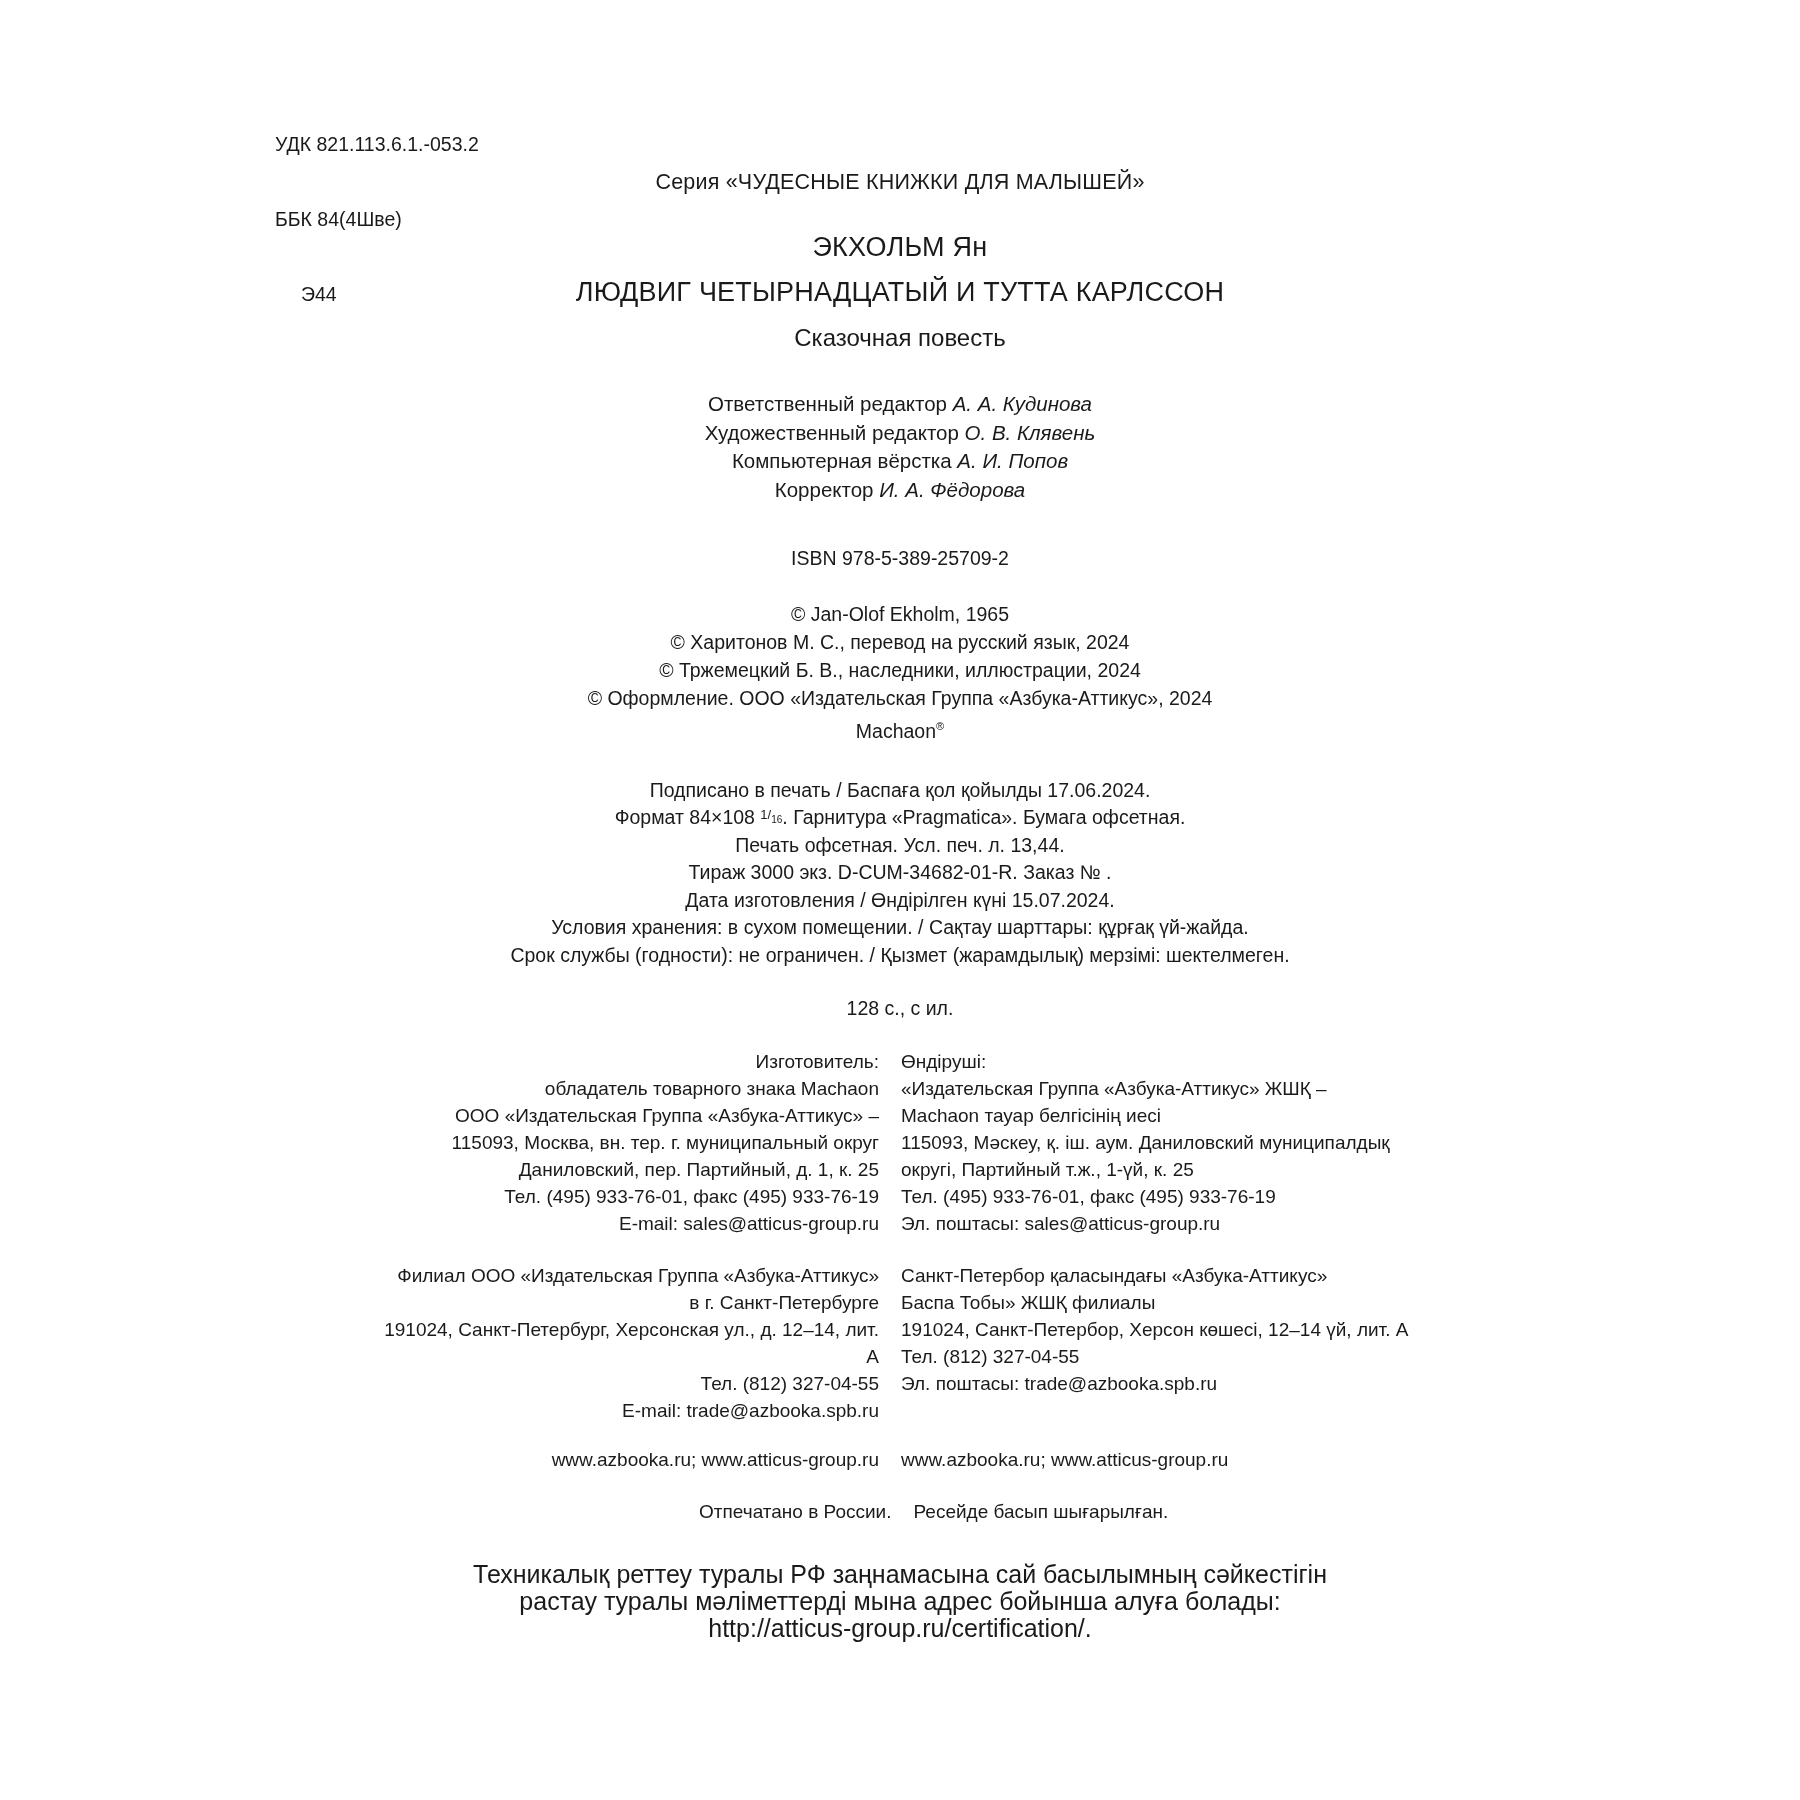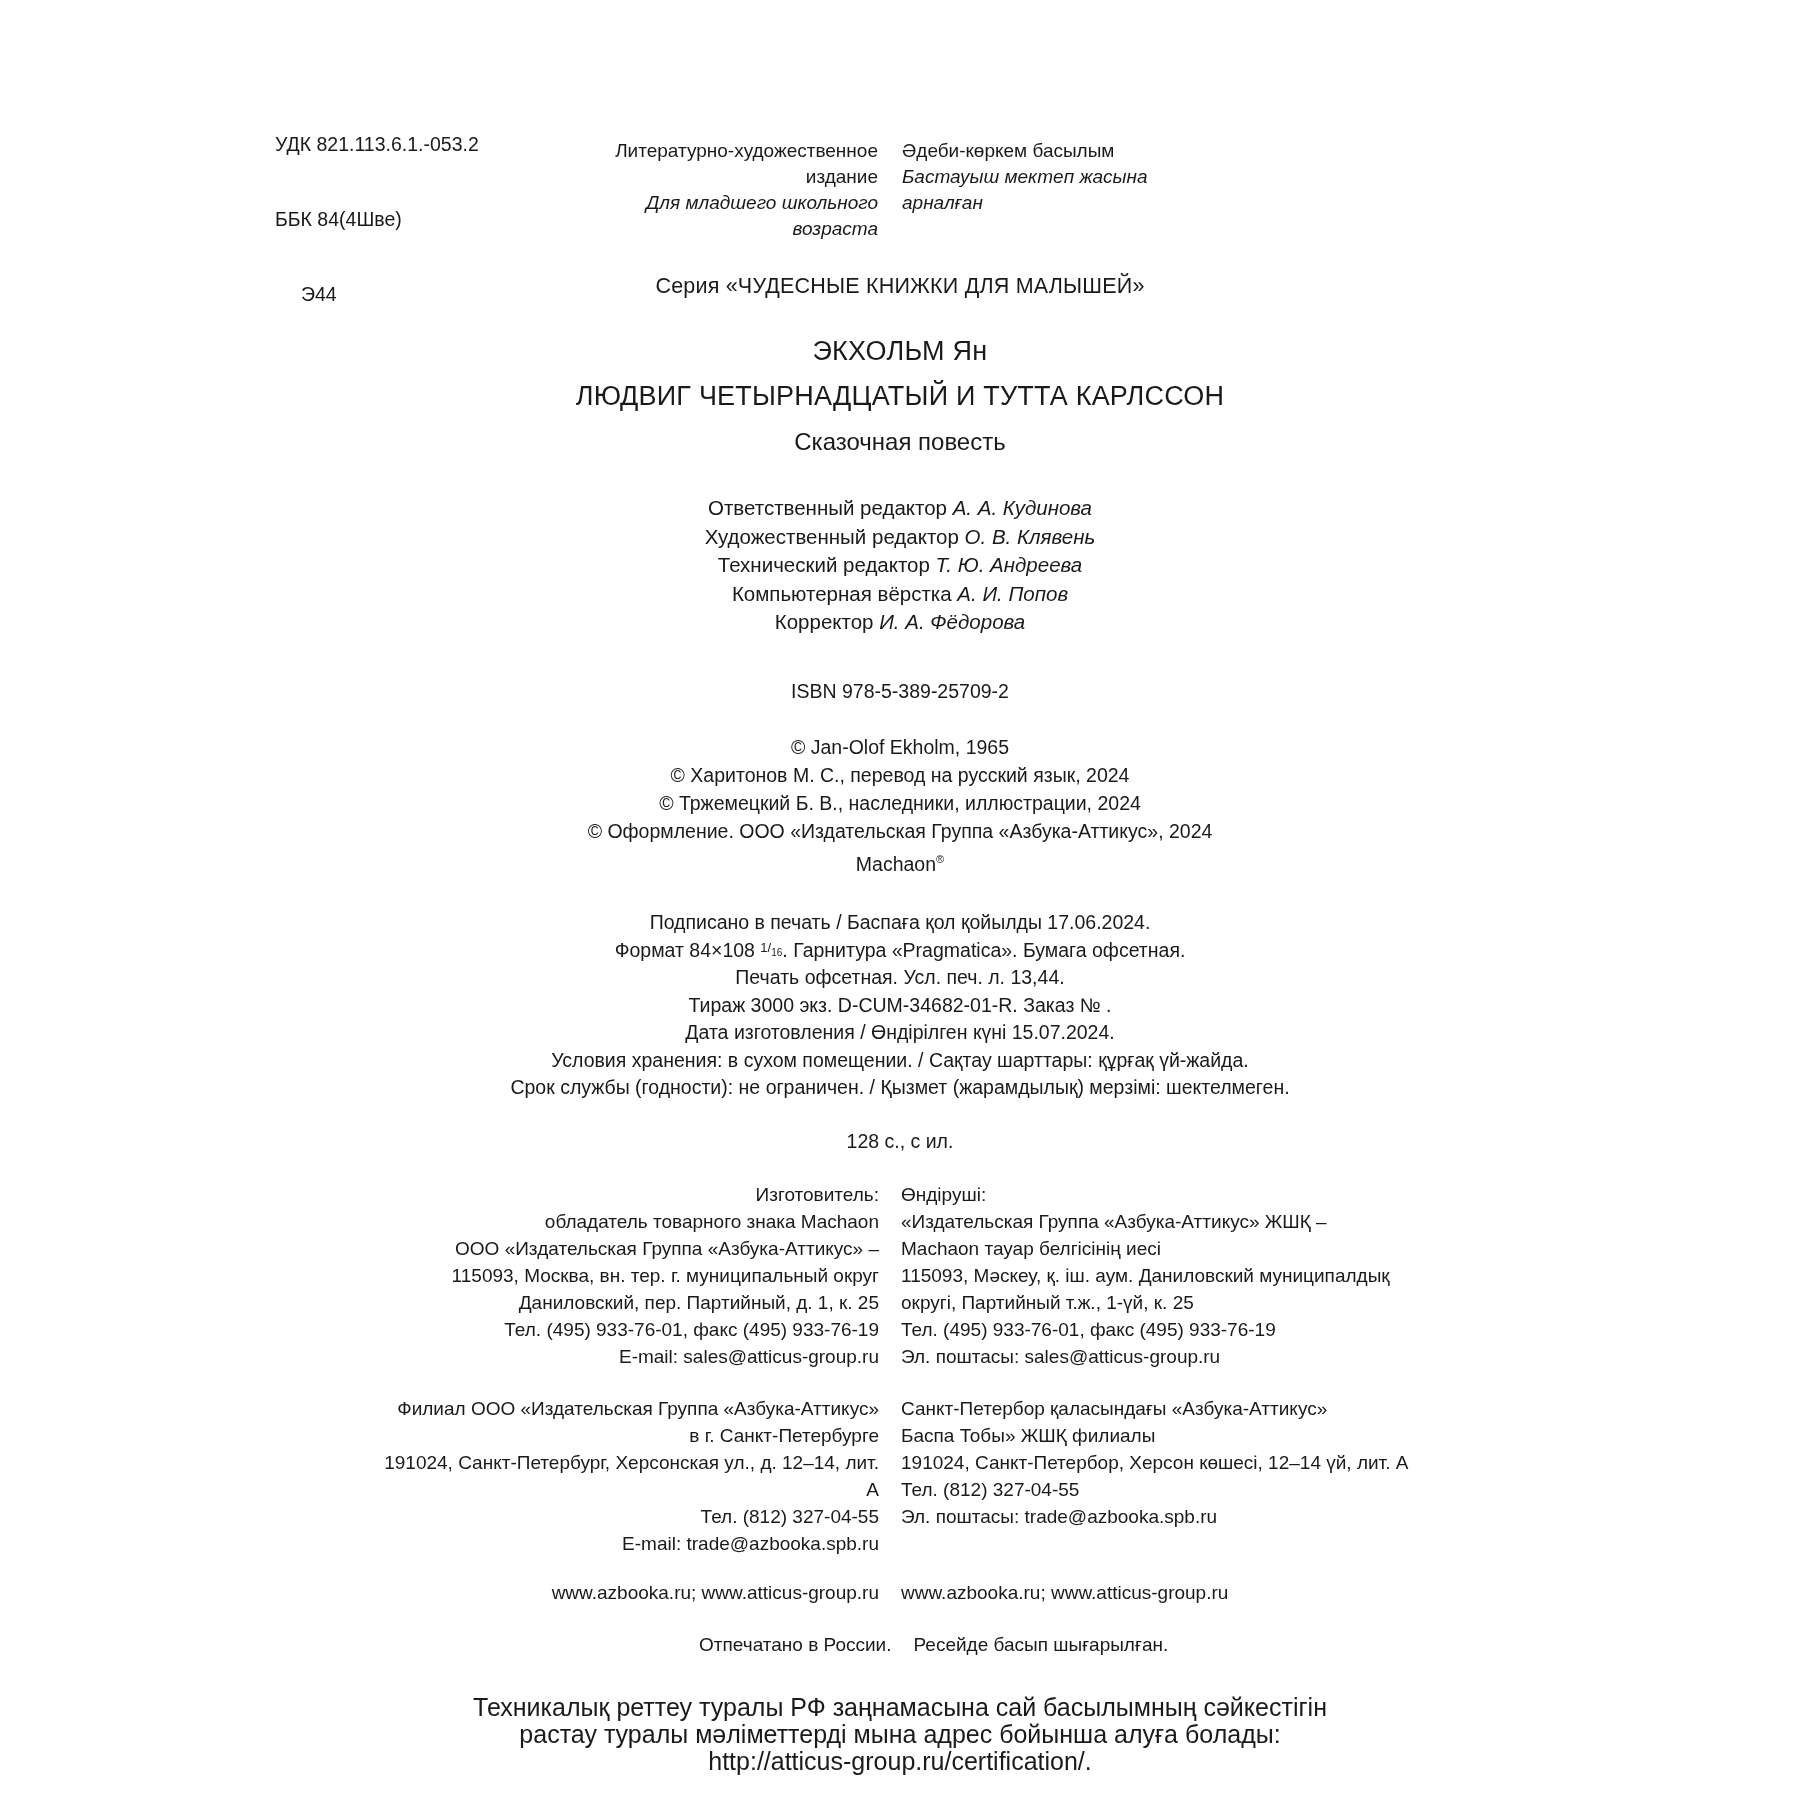--- a/index.html
+++ b/index.html
@@ -159,46 +159,33 @@
 <div class="page">
 
   <div class="udk-block">
     <div>УДК 821.113.6.1.-053.2</div>
     <div>ББК 84(4Шве)</div>
     <div class="udk-line-3">Э44</div>
   </div>
 
   <div class="center-col">
 
-    <div class="edition-kind two-col">
-      <div class="col-left">
-        <div>Литературно-художественное издание</div>
-        <div class="it">Для младшего  школьного возраста</div>
-      </div>
-      <div class="col-right">
-        <div>Әдеби-көркем басылым</div>
-        <div class="it">Бастауыш мектеп жасына арналған</div>
-      </div>
-    </div>
 
     <div class="series">Серия «ЧУДЕСНЫЕ КНИЖКИ ДЛЯ МАЛЫШЕЙ»</div>
 
     <div class="author">ЭКХОЛЬМ Ян</div>
     <div class="title-main">ЛЮДВИГ ЧЕТЫРНАДЦАТЫЙ И ТУТТА КАРЛССОН</div>
     <div class="subtitle">Сказочная повесть</div>
 
     <div class="staff">
       <div>
         <span>Ответственный редактор </span><span class="it">А. А. Кудинова</span>
       </div>
       <div>
         <span>Художественный редактор </span><span class="it">О. В. Клявень</span>
-      </div>
-      <div>
-        <span>Технический редактор </span><span class="it">Т. Ю. Андреева</span>
       </div>
       <div>
         <span>Компьютерная вёрстка </span><span class="it">А. И. Попов</span>
       </div>
       <div>
         <span>Корректор </span><span class="it">И. А. Фёдорова</span>
       </div>
     </div>
 
     <div class="isbn">ISBN 978-5-389-25709-2</div>

